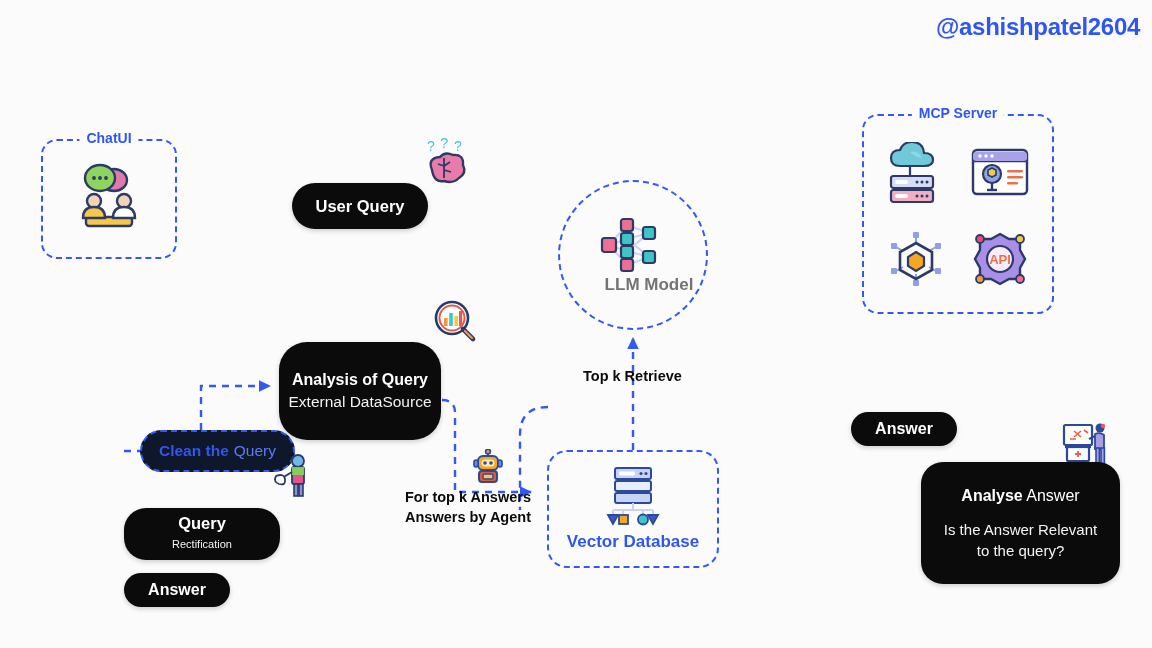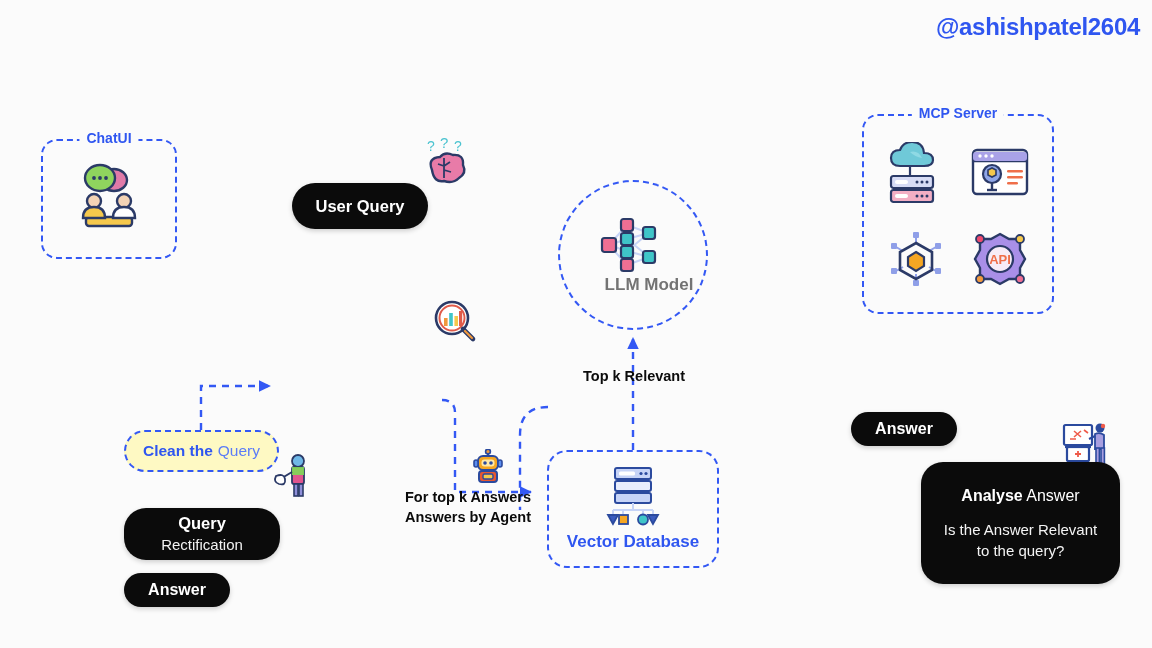--- a/index.html
+++ b/index.html
@@ -32,21 +32,21 @@
   }
   .dark .b{font-weight:bold;}
   .dark .r{font-weight:normal;}
 
   #user-query{left:292px;top:183px;width:136px;height:46px;border-radius:23px;font-size:16.5px;}
   #analysis-box{left:279px;top:342px;width:162px;height:98px;border-radius:28px;}
   #analysis-box .b{font-size:16px;line-height:22px;}
   #analysis-box .r{font-size:15.5px;line-height:22px;color:#f2f2f2;}
   #query-rect{left:124px;top:508px;width:156px;height:52px;border-radius:22px;}
   #query-rect .b{font-size:16.5px;line-height:21px;}
-  #query-rect .r{font-size:15px;line-height:21px;color:#f2f2f2;}
+  #query-rect .r{font-size:11px;line-height:21px;color:#f2f2f2;}
   #answer-left{left:124px;top:573px;width:106px;height:34px;border-radius:17px;font-size:16px;}
   #answer-right{left:851px;top:412px;width:106px;height:34px;border-radius:17px;font-size:16px;}
   #analyse-box{left:921px;top:462px;width:159px;height:122px;border-radius:22px;padding:0 20px;}
   #analyse-box .hd{font-size:16px;line-height:22px;margin-bottom:12px;}
   #analyse-box .bd{font-size:15px;line-height:21px;color:#f4f4f4;}
 
   
   .dashbox{
     border:2px dashed #3358f4;
     border-radius:16px;
@@ -63,24 +63,24 @@
     top:-11px;
     left:50%;
     transform:translateX(-50%);
     white-space:nowrap;
   }
 
   #chatui-box{left:41px;top:139px;width:136px;height:120px;}
   #mcp-box{left:862px;top:114px;width:192px;height:200px;}
 
   #clean-box{
-    left:124px;top:430px;width:155px;height:42px;
+    left:140px;top:430px;width:155px;height:42px;
     border:2px dashed #3358f4;border-radius:21px;box-sizing:border-box;
     display:flex;align-items:center;justify-content:center;
-    background:#fef9c3;
+    background:#0f172a;
     text-align:right;
   }
   #clean-box .b{color:#2f56f0;font-weight:bold;font-size:15.5px;}
   #clean-box .r{color:#5b7cf7;font-weight:normal;font-size:15.5px;margin-left:5px;}
 
   #vectordb-box{
     left:547px;top:450px;width:172px;height:118px;
     border:2px dashed #3358f4;border-radius:20px;box-sizing:border-box;
     display:flex;flex-direction:column;align-items:center;justify-content:center;
   }
@@ -165,20 +165,24 @@
     <span class="b">User Query</span>
   </div>
   <svg class="abs" style="left:418px;top:136px;" width="56" height="54" viewBox="0 0 56 54">
     <text x="9" y="15" font-size="14" fill="#4bc3d0" font-family="Liberation Sans, sans-serif">?</text>
     <text x="22" y="12" font-size="15" fill="#4bc3d0" font-family="Liberation Sans, sans-serif">?</text>
     <text x="36" y="15" font-size="14" fill="#4bc3d0" font-family="Liberation Sans, sans-serif">?</text>
     <path d="M14,34 q-5,-12 8,-13 q5,-6 13,-2 q11,-1 10,10 q4,8 -4,13 q-6,6 -15,3 q-10,2 -12,-11 z" fill="#e87ba8" stroke="#2b3a67" stroke-width="2.4"></path>
     <path d="M26,22 l0,20 M20,28 l6,2 M32,26 l-6,4 M33,36 l-7,-2" stroke="#2b3a67" stroke-width="1.8" fill="none"></path>
   </svg>
 
+  <div class="dark abs" id="analysis-box">
+    <span class="b">Analysis of Query</span>
+    <span class="r">External DataSource</span>
+  </div>
   <svg class="abs" style="left:432px;top:298px;" width="48" height="48" viewBox="0 0 48 48">
     <circle cx="20" cy="20" r="16" fill="#ffffff" stroke="#2b3a67" stroke-width="2.6"></circle>
     <circle cx="20" cy="20" r="12.5" fill="#ffffff" stroke="#e05b4a" stroke-width="2"></circle>
     <rect x="12" y="20" width="3.6" height="8" fill="#f0993e"></rect>
     <rect x="17.2" y="15" width="3.6" height="13" fill="#3fc5c8"></rect>
     <rect x="22.4" y="18" width="3.6" height="10" fill="#f5c84c"></rect>
     <rect x="27" y="13" width="3.2" height="15" fill="#e05b4a"></rect>
     <path d="M31,31 l10,10" stroke="#2b3a67" stroke-width="4.6" stroke-linecap="round"></path>
     <path d="M33,33 l7,7" stroke="#f0993e" stroke-width="2.2" stroke-linecap="round"></path>
   </svg>
@@ -215,21 +219,21 @@
       <rect x="24" y="4" width="12" height="12" rx="2.5" fill="#ef6f93" stroke="#2b3a67" stroke-width="2.2"></rect>
       <rect x="24" y="18" width="12" height="12" rx="2.5" fill="#3fc5c8" stroke="#2b3a67" stroke-width="2.2"></rect>
       <rect x="24" y="31" width="12" height="12" rx="2.5" fill="#3fc5c8" stroke="#2b3a67" stroke-width="2.2"></rect>
       <rect x="24" y="44" width="12" height="12" rx="2.5" fill="#ef6f93" stroke="#2b3a67" stroke-width="2.2"></rect>
       <rect x="46" y="12" width="12" height="12" rx="2.5" fill="#3fc5c8" stroke="#2b3a67" stroke-width="2.2"></rect>
       <rect x="46" y="36" width="12" height="12" rx="2.5" fill="#3fc5c8" stroke="#2b3a67" stroke-width="2.2"></rect>
     </svg>
     <div id="llm-label">LLM Model</div>
   </div>
 
-  <div class="abs plainlabel" id="topk-label">Top k Relevant</div>
+  <div class="abs plainlabel" id="topk-label">Top k Retrieve</div>
 
   <div id="vectordb-box" class="abs">
     <svg width="68" height="60" viewBox="0 0 68 60">
       <rect x="16" y="2" width="36" height="11" rx="2" fill="#c7d4f7" stroke="#2b4a9e" stroke-width="2"></rect>
       <rect x="20" y="5.5" width="16" height="4" rx="1.5" fill="#ffffff"></rect>
       <circle cx="42" cy="7.5" r="1.6" fill="#2b4a9e"></circle>
       <circle cx="47" cy="7.5" r="1.6" fill="#2b4a9e"></circle>
       <rect x="16" y="15" width="36" height="10" rx="2" fill="#e8edfc" stroke="#2b4a9e" stroke-width="2"></rect>
       <rect x="16" y="27" width="36" height="10" rx="2" fill="#c7d4f7" stroke="#2b4a9e" stroke-width="2"></rect>
       <path d="M34,37 L34,44 M14,44 L54,44 M14,44 L14,48 M24,44 L24,48 M44,44 L44,48 M54,44 L54,48" stroke="#c7d4f7" stroke-width="2" fill="none"></path>

